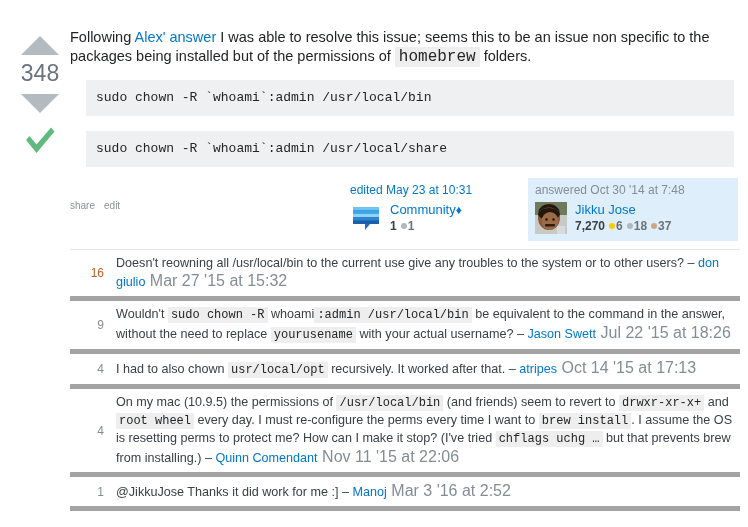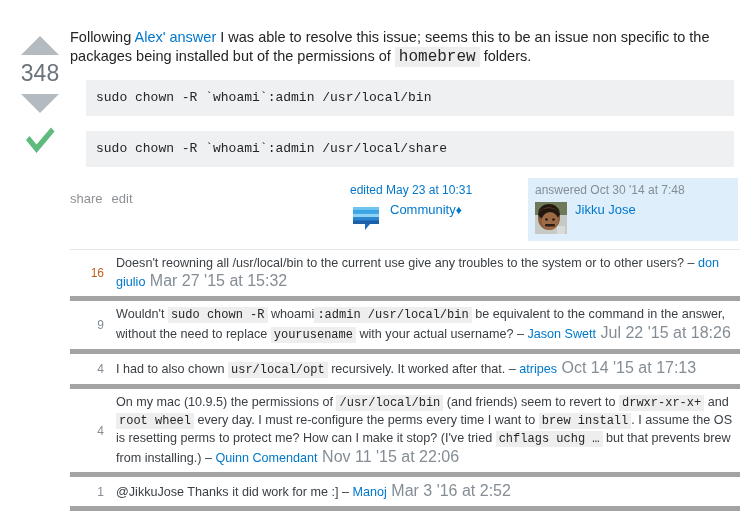--- a/index.html
+++ b/index.html
@@ -105,22 +105,22 @@
   
   .post-meta-row {
     margin-left: 70px;
     margin-top: 16px;
     position: relative;
     height: 66px;
   }
   .post-menu {
     position: absolute;
     left: 0;
-    top: 8px;
-    font-size: 13px;
+    top: 17px;
+    font-size: 10px;
   }
   .post-menu a {
     color: #8c9095;
     text-decoration: none;
     margin-right: 9px;
     cursor: pointer;
   }
 
   .signature {
     position: absolute;
@@ -271,20 +271,23 @@
             <path d="M3 5 h26 v17 h-9 l-5 6 v-6 h-12 z" fill="#1b6ec2"></path>
             <rect x="3" y="5" width="26" height="3.4" fill="#6fc5f0"></rect>
             <rect x="3" y="8.4" width="26" height="3.4" fill="#3ba7e8"></rect>
             <rect x="3" y="11.8" width="26" height="3.4" fill="#8fd4f5"></rect>
             <rect x="3" y="15.2" width="26" height="3.4" fill="#2f86d0"></rect>
             <rect x="3" y="18.6" width="26" height="3.4" fill="#1b5fa8"></rect>
           </svg>
         </div>
         <div class="sig-details">
           <a class="sig-username">Community</a><span class="mod-diamond">♦</span>
+          <div class="sig-reputation-row">
+            <span class="rep-score">1</span><span class="badge-grp"><span class="bdot silver"></span><span class="bcount">1</span></span>
+          </div>
         </div>
       </div>
     </div>
 
     <div class="signature sig-owner">
       <div class="sig-action">answered Oct 30 '14 at 7:48</div>
       <div class="sig-row">
         <div class="sig-avatar">
           <svg width="32" height="32" viewBox="0 0 32 32" aria-hidden="true">
             <rect x="0" y="0" width="32" height="32" fill="#9aa3ab"></rect>
@@ -295,20 +298,23 @@
             <ellipse cx="14" cy="12" rx="11" ry="6" fill="#23180f"></ellipse>
             <ellipse cx="15" cy="19" rx="8.5" ry="9" fill="#9c6a45"></ellipse>
             <rect x="10" y="22" width="10" height="2.6" rx="1" fill="#2b1d12"></rect>
             <circle cx="11.5" cy="17.5" r="1.2" fill="#1d140c"></circle>
             <circle cx="18.5" cy="17.5" r="1.2" fill="#1d140c"></circle>
             <path d="M22 24 l8 0 l0 8 l-8 0 z" fill="#d8dadb"></path>
           </svg>
         </div>
         <div class="sig-details">
           <a class="sig-username">Jikku Jose</a>
+          <div class="sig-reputation-row">
+            <span class="rep-score">7,270</span><span class="badge-grp"><span class="bdot gold"></span><span class="bcount">6</span></span><span class="badge-grp"><span class="bdot silver"></span><span class="bcount">18</span></span><span class="badge-grp"><span class="bdot bronze"></span><span class="bcount">37</span></span>
+          </div>
         </div>
       </div>
     </div>
 
   </div>
 
   <div class="comments" id="comments-list">
       <div class="comment">
         <div class="comment-score hot">16</div>
         <div class="comment-text"><span>Doesn't reowning all /usr/local/bin to the current use give any troubles to the system or to other users? </span><span class="cmt-dash">– </span><a class="cmt-user">don giulio</a><span class="cmt-date"> Mar 27 '15 at 15:32</span></div>

